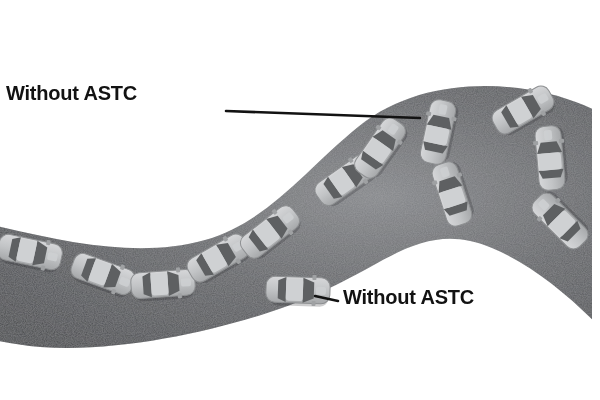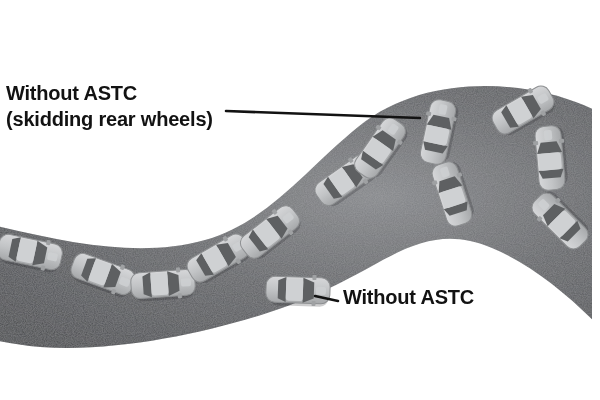--- a/index.html
+++ b/index.html
@@ -92,20 +92,19 @@
         <use href="#car-shape" transform="translate(550 158) rotate(-95)"></use>
         <use href="#car-shape" transform="translate(560 221) rotate(-135)"></use>
       </g>
 
     <path d="M 226 111 L 420 118" stroke="#121212" stroke-width="2.6" stroke-linecap="round" fill="none"></path>
     <path d="M 338 301 L 315 296" stroke="#121212" stroke-width="2.6" stroke-linecap="round" fill="none"></path>
   </svg>
 
   <div class="label" id="label-rear">
     <div>Without ASTC</div>
-    <div>(skidding rear wheels)</div>
   </div>
 
   <div class="label" id="label-front">
     <div>Without ASTC</div>
   </div>
 
 </div>
 
 </body></html>

